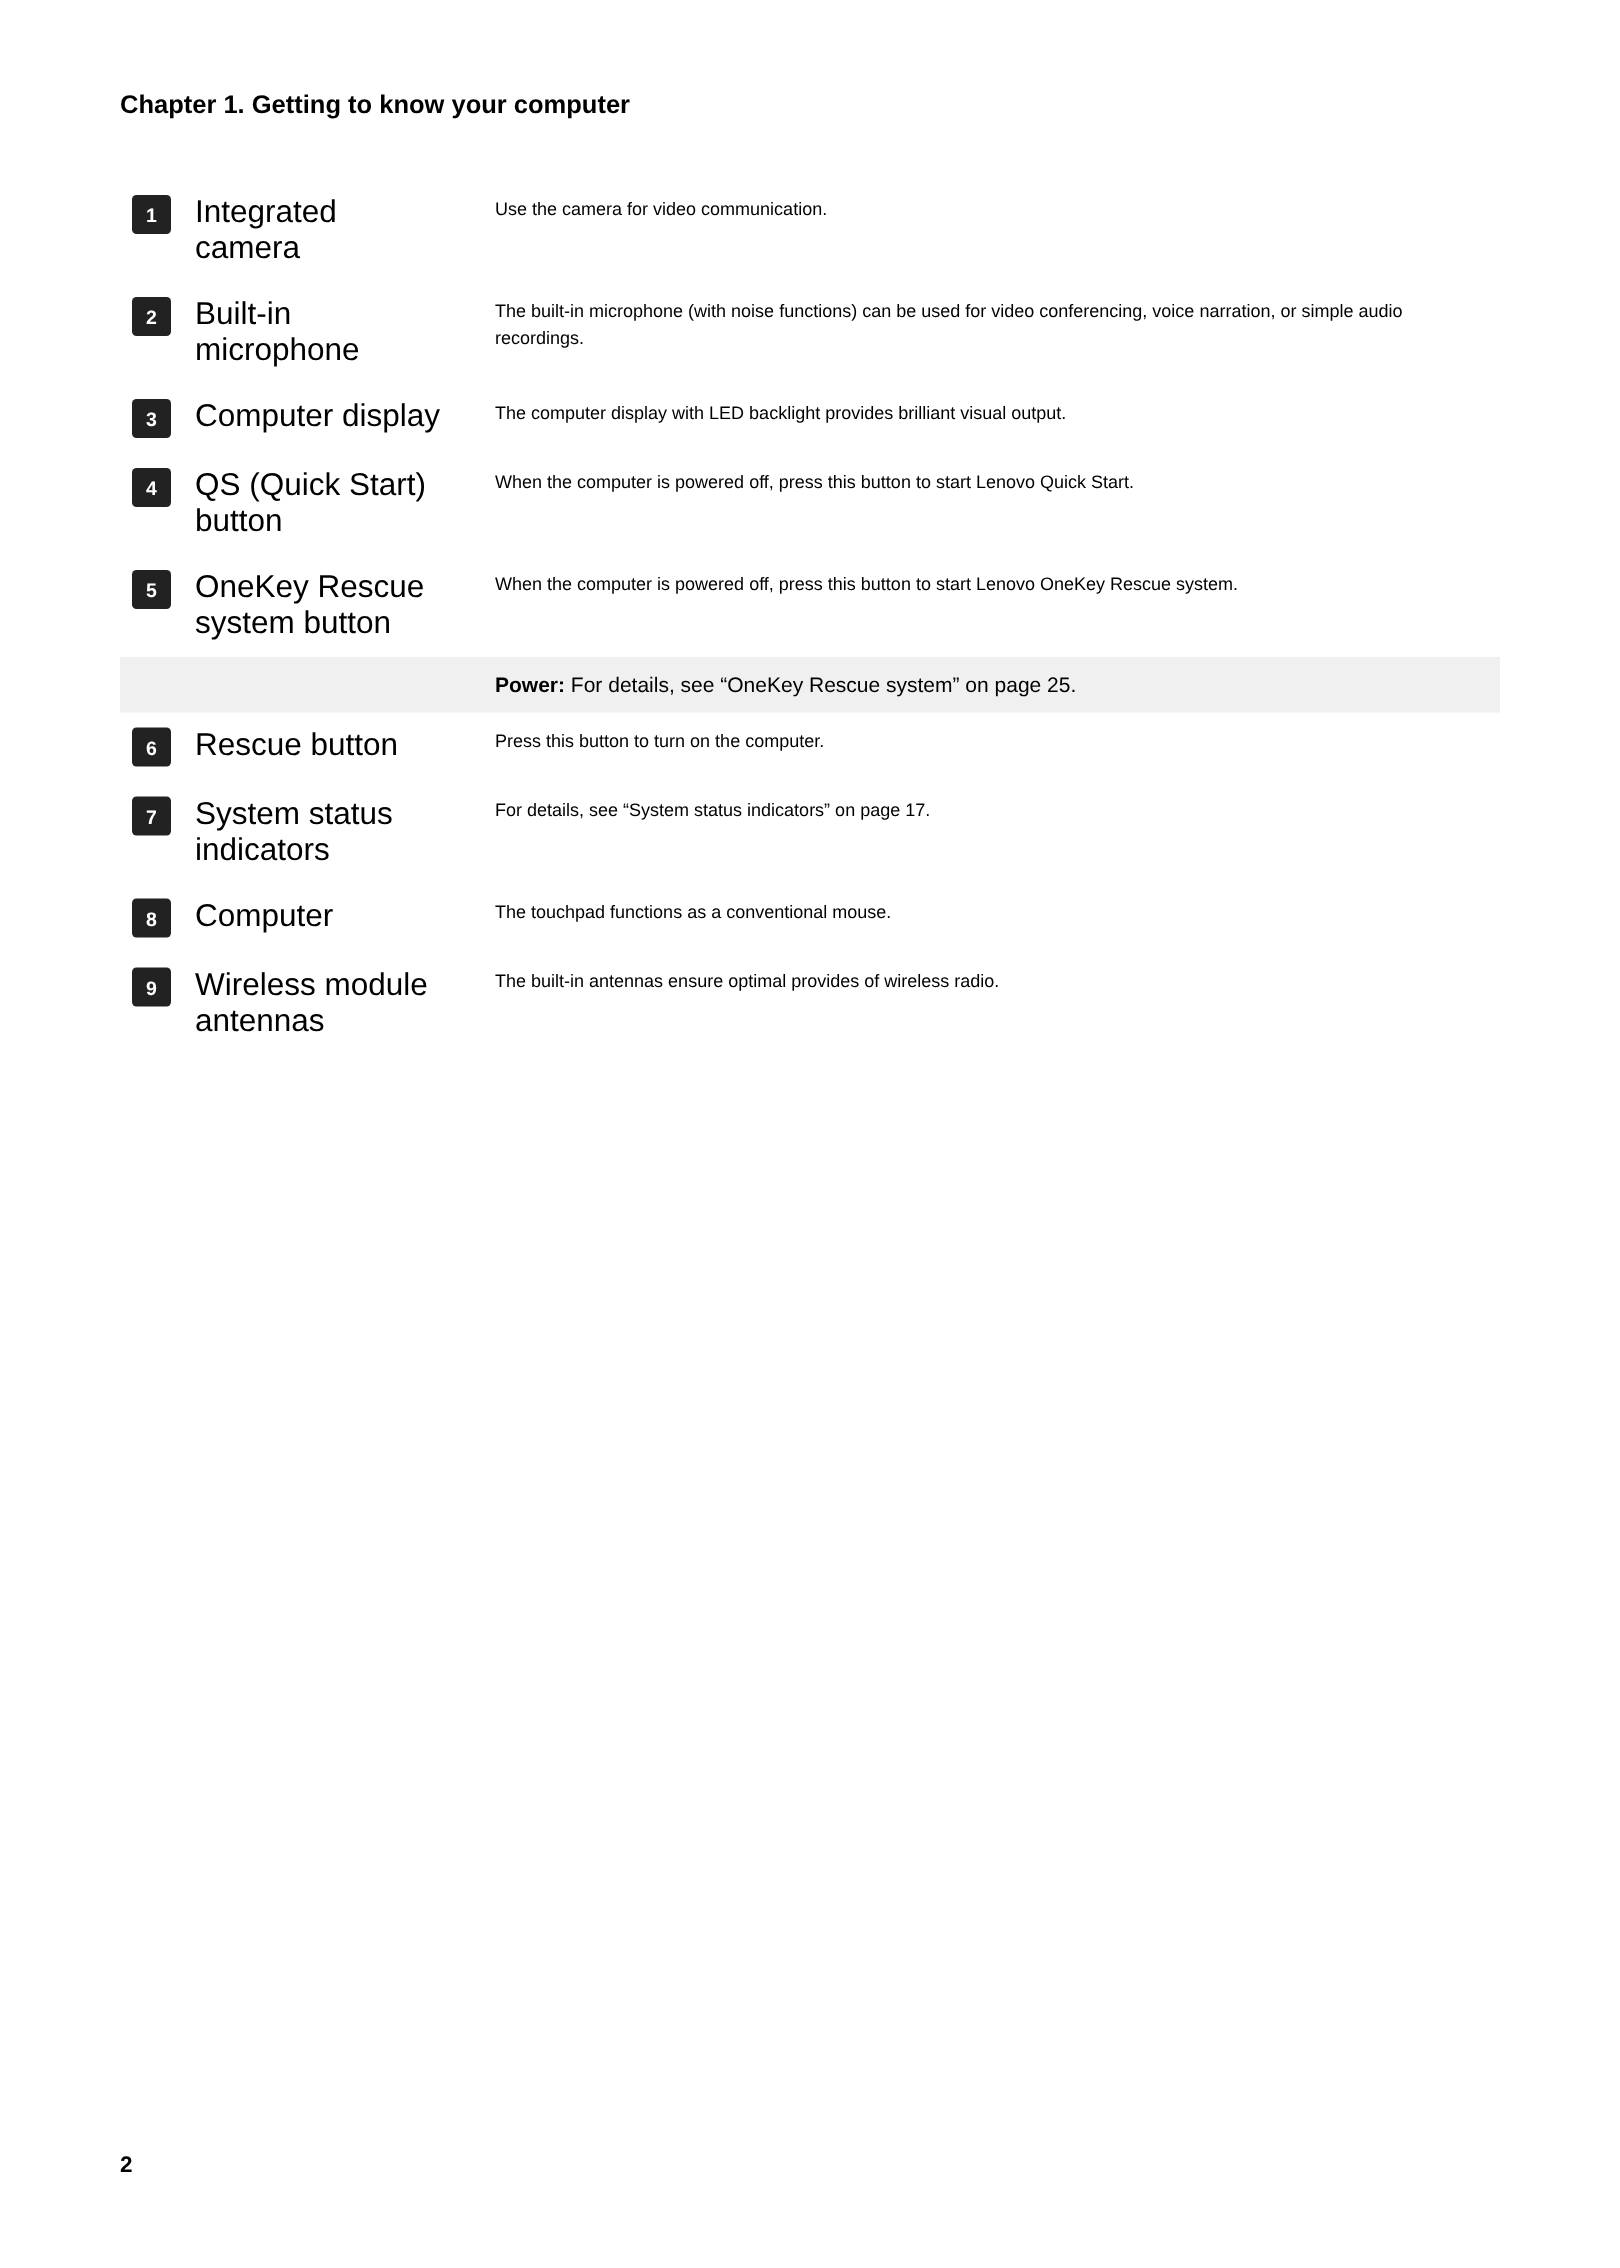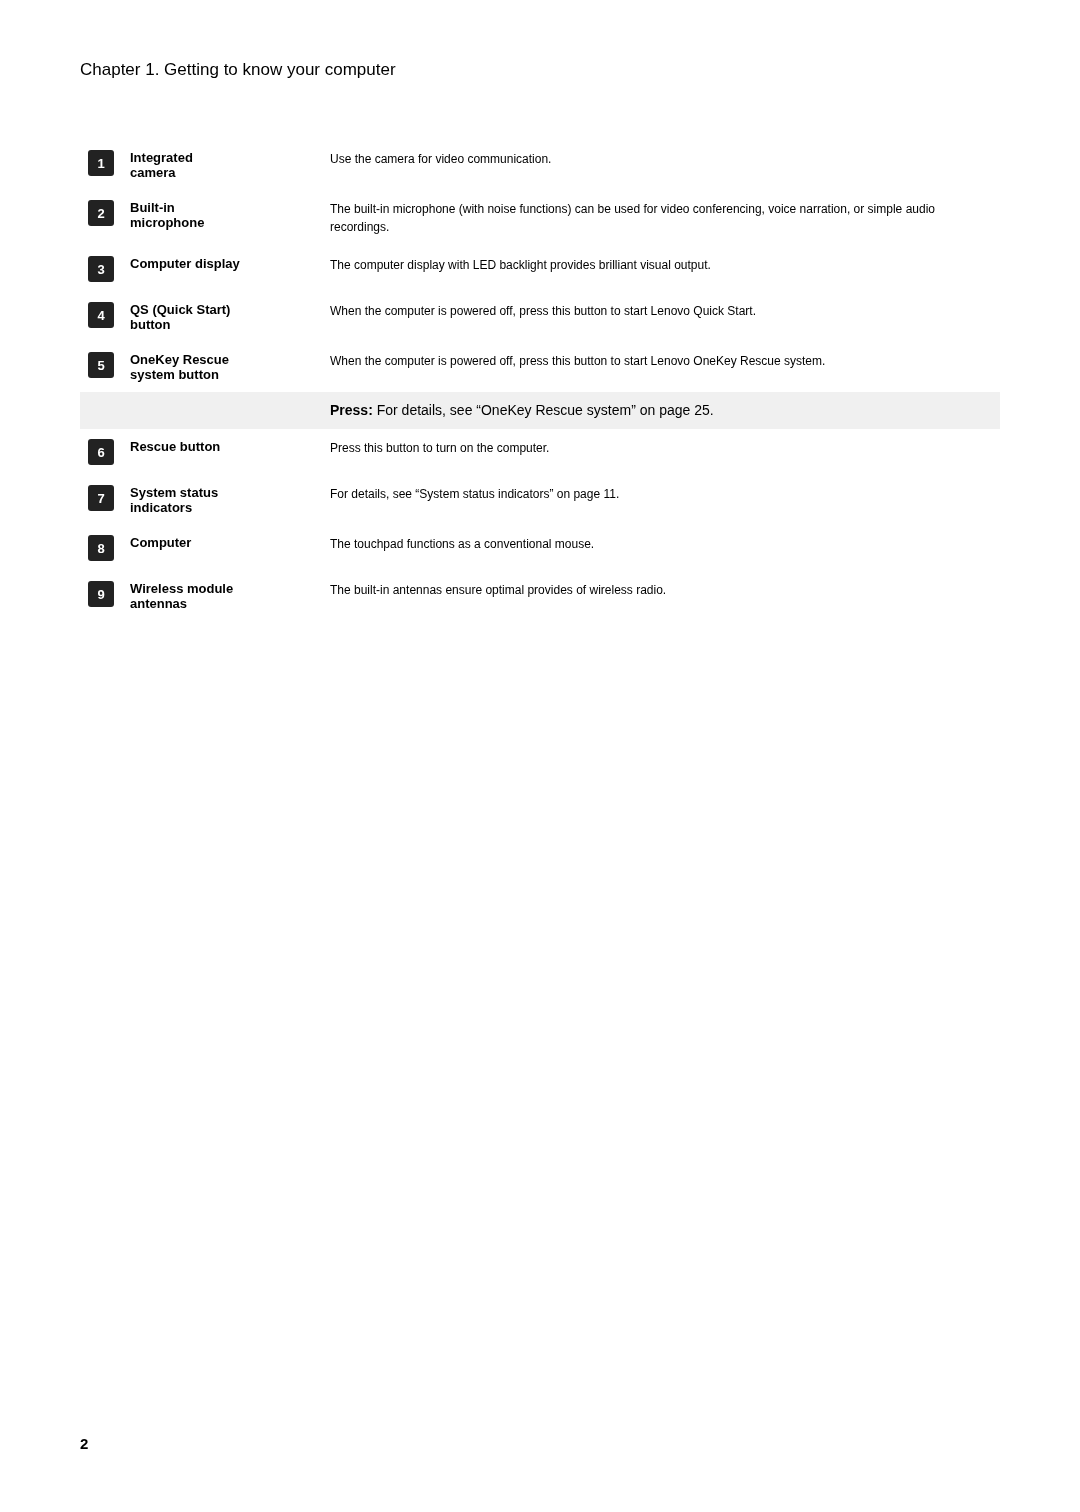--- a/index.html
+++ b/index.html
@@ -13,22 +13,22 @@
       font-family: Arial, Helvetica, sans-serif;
       font-size: 15px;
       color: #000000;
       width: 1080px;
       min-height: 1512px;
       padding: 60px 80px 60px 80px;
     }
 
     .chapter-title {
       font-size: 17px;
-      font-weight: normal;
-      margin-bottom: 60px;
+      font-weight: bold;
+      margin-bottom: 40px;
     }
 
     .items-table {
       width: 100%;
       border-collapse: collapse;
     }
 
     .items-table tr {
       vertical-align: top;
     }
@@ -53,22 +53,22 @@
       background: #222222;
       color: #ffffff;
       font-size: 13px;
       font-weight: bold;
       border-radius: 3px;
       flex-shrink: 0;
     }
 
     .name-cell {
       width: 200px;
-      font-weight: bold;
-      font-size: 13px;
+      font-weight: normal;
+      font-size: 21px;
       padding-top: 12px;
       padding-right: 20px;
     }
 
     .desc-cell {
       font-size: 12px;
       padding-top: 12px;
       line-height: 1.5;
     }
 
@@ -123,31 +123,31 @@
         <td class="desc-cell">When the computer is powered off, press this button to start Lenovo Quick Start.</td>
       </tr>
       <tr>
         <td class="badge-cell"><span class="badge">5</span></td>
         <td class="name-cell">OneKey Rescue<br>system button</td>
         <td class="desc-cell">When the computer is powered off, press this button to start Lenovo OneKey Rescue system.</td>
       </tr>
       <tr class="note-row">
         <td></td>
         <td></td>
-        <td style="padding-top: 8px; padding-bottom: 8px; font-size: 14px; line-height: 1.5;"><span class="note-bold">Press: </span><span>For details, see “OneKey Rescue system” on page 25.</span></td>
+        <td style="padding-top: 8px; padding-bottom: 8px; font-size: 14px; line-height: 1.5;"><span class="note-bold">Power: </span><span>For details, see “OneKey Rescue system” on page 25.</span></td>
       </tr>
       <tr>
         <td class="badge-cell"><span class="badge">6</span></td>
         <td class="name-cell">Rescue button</td>
         <td class="desc-cell">Press this button to turn on the computer.</td>
       </tr>
       <tr>
         <td class="badge-cell"><span class="badge">7</span></td>
         <td class="name-cell">System status<br>indicators</td>
-        <td class="desc-cell">For details, see “System status indicators” on page 11.</td>
+        <td class="desc-cell">For details, see “System status indicators” on page 17.</td>
       </tr>
       <tr>
         <td class="badge-cell"><span class="badge">8</span></td>
         <td class="name-cell">Computer</td>
         <td class="desc-cell">The touchpad functions as a conventional mouse.</td>
       </tr>
       <tr>
         <td class="badge-cell"><span class="badge">9</span></td>
         <td class="name-cell">Wireless module<br>antennas</td>
         <td class="desc-cell">The built-in antennas ensure optimal provides of wireless radio.</td>

